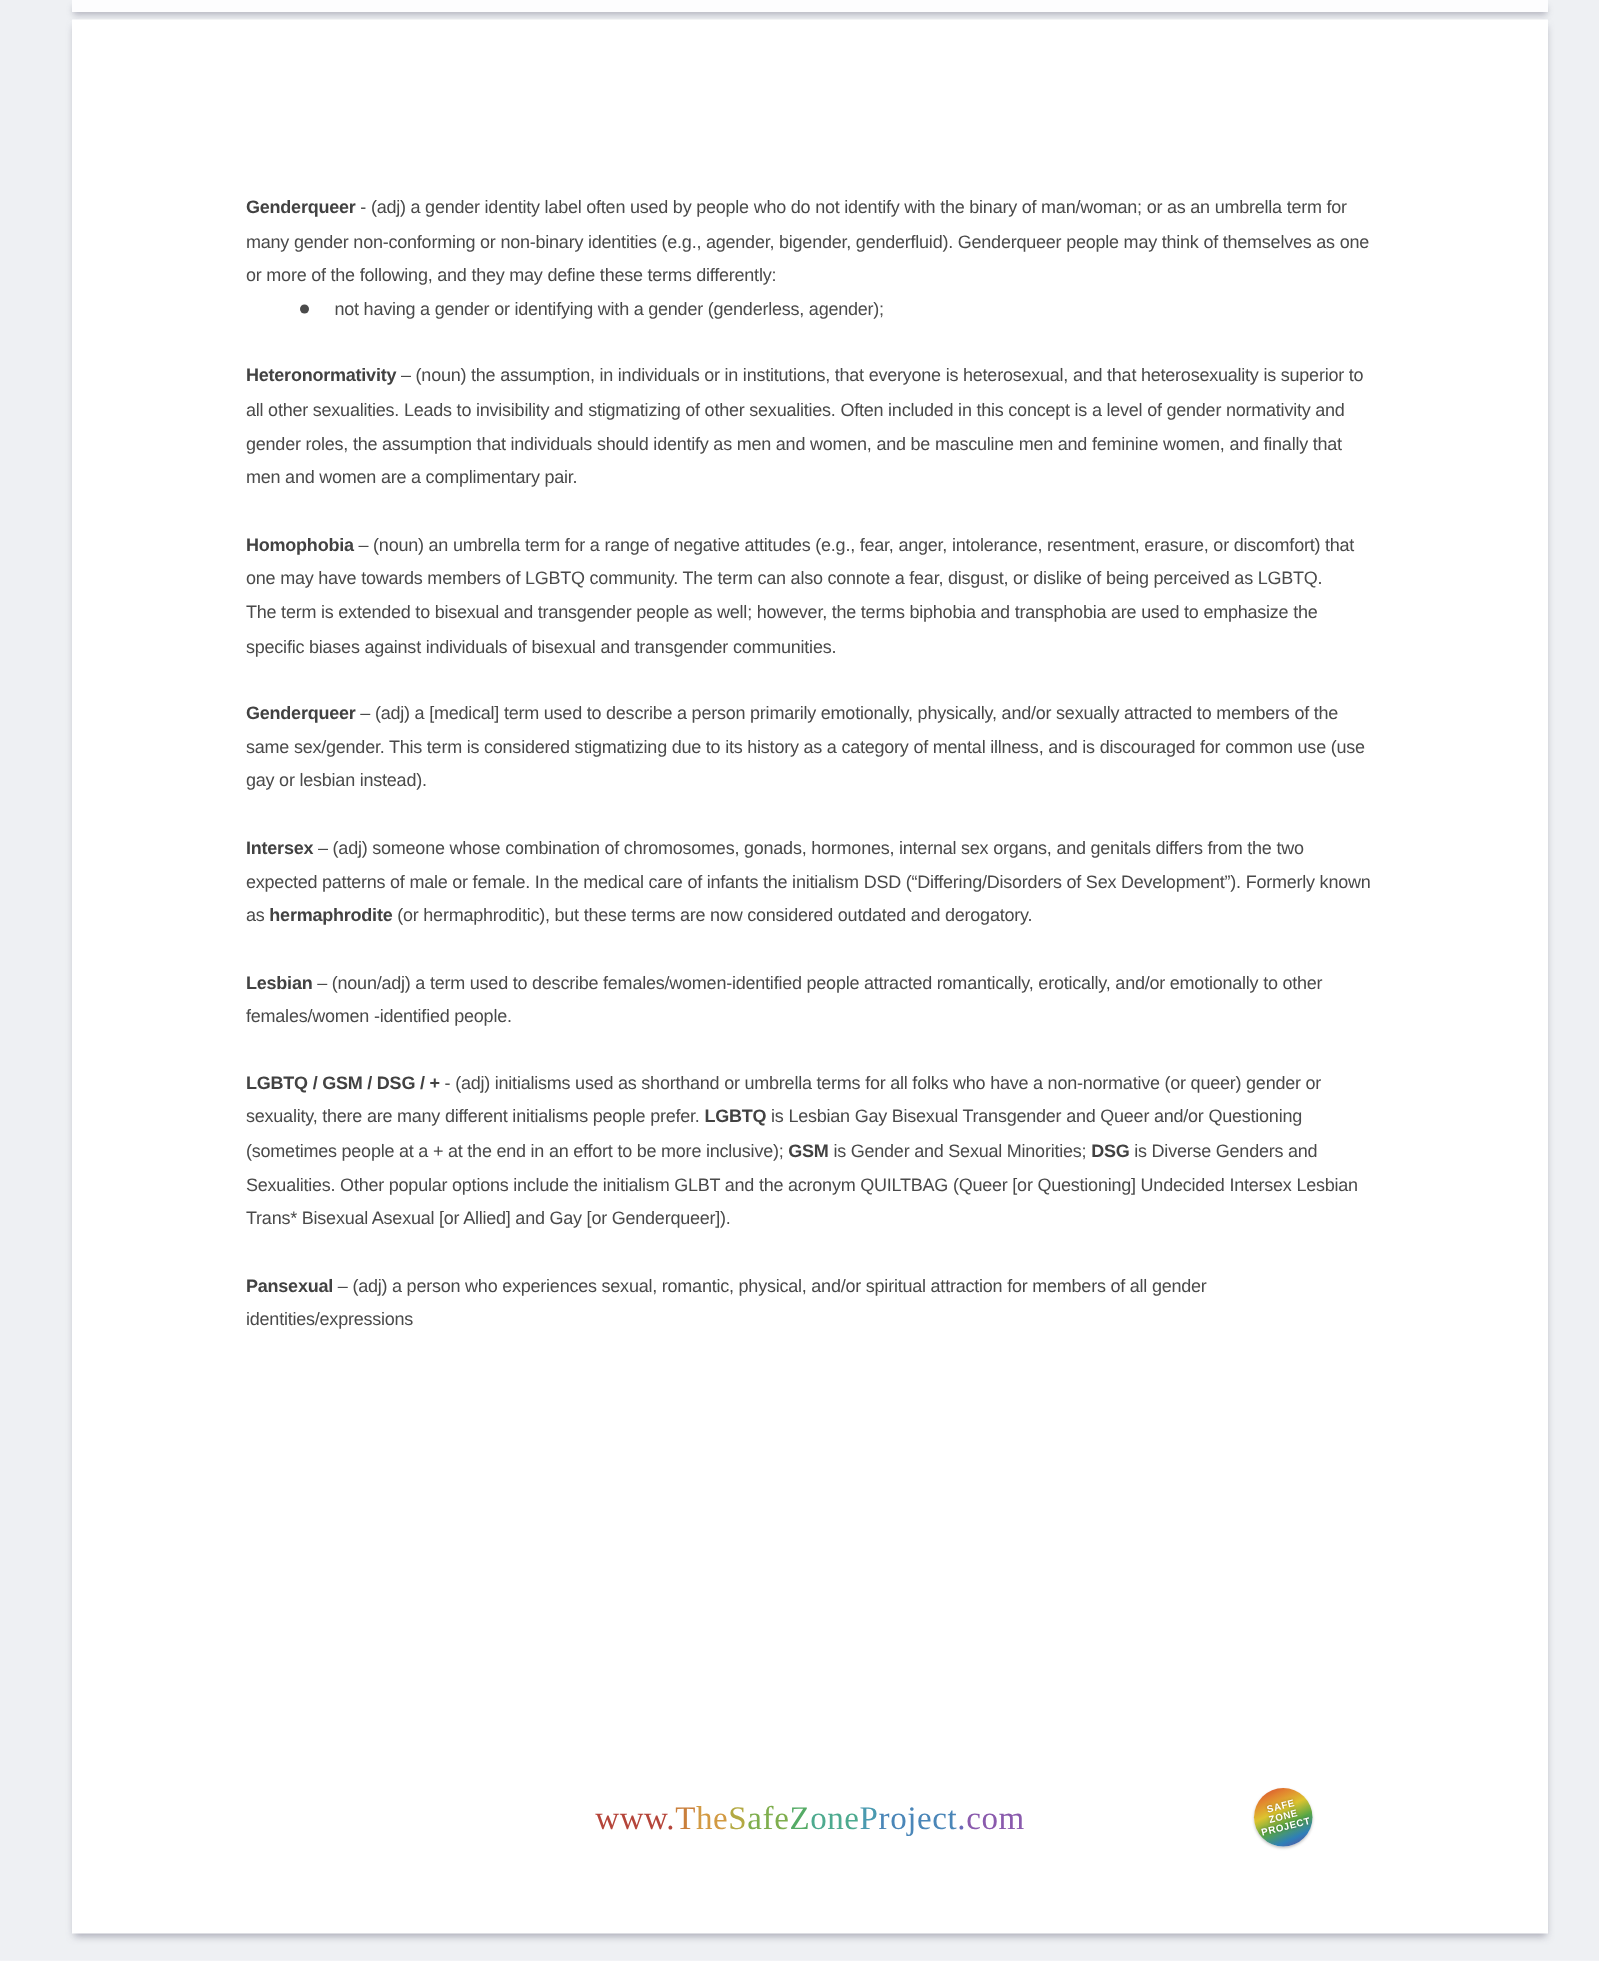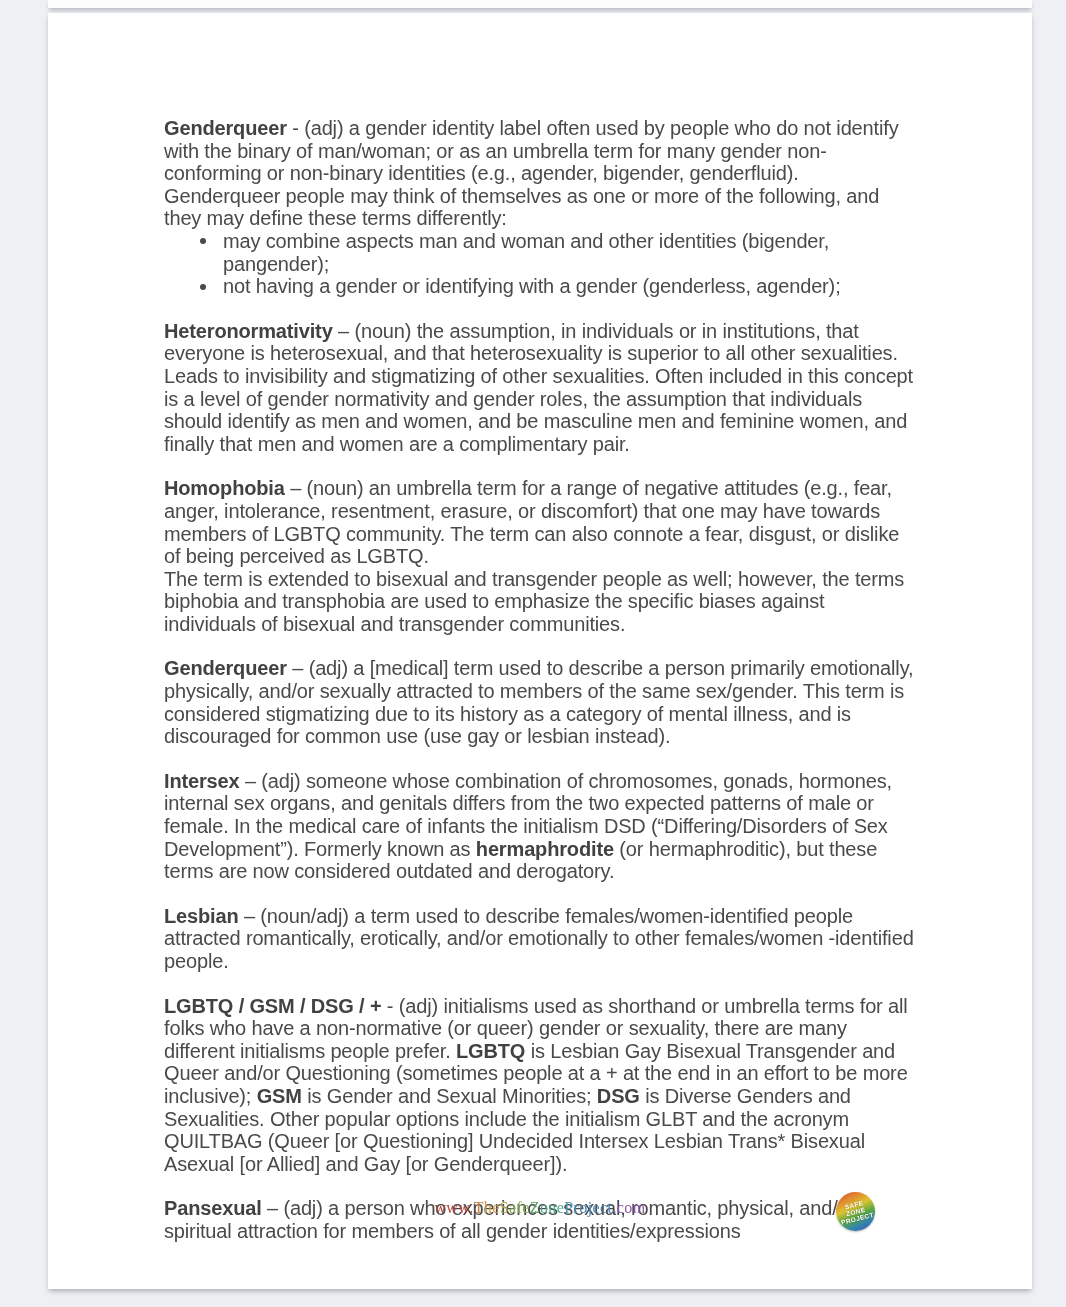--- a/index.html
+++ b/index.html
@@ -21,24 +21,24 @@
   }
 
   .page {
     position: absolute; left: 48px; top: 13px;
     width: 984px; height: 1276px;
     background: #ffffff;
     box-shadow: 0 3px 5px -1px rgba(110,110,130,0.55);
   }
 
   .content {
-    position: absolute; left: 116px; top: 104px;
+    position: absolute; left: 116px; top: 114px;
     width: 754px;
     color: #4a4a4a;
-    font-size: 20px;
+    font-size: 12px;
     line-height: 22.6px;
     letter-spacing: -0.15px;
   }
   p.def-para { margin: 0 0 22px 0; }
   p.def-para.has-bullets { margin-bottom: 0; }
   .b { font-weight: bold; color: #424242; }
   .i { }
 
   ul.def-bullets {
     margin: 0 0 22px 0;
@@ -51,21 +51,21 @@
     position: absolute; left: -23px; top: 8.5px;
     width: 6px; height: 6px; border-radius: 50%;
     background: #4a4a4a;
   }
 
   .footer-url {
     position: absolute; left: 0; top: 1186px;
     width: 100%;
     text-align: center;
     font-family: "Liberation Serif", serif;
-    font-size: 16px;
+    font-size: 22px;
     letter-spacing: 0.4px;
     cursor: pointer;
   }
 
   .logo-badge {
     position: absolute; left: 788px; top: 1179px;
     width: 39px; height: 39px;
     border-radius: 50%;
     display: flex; align-items: center; justify-content: center;
     box-shadow: 0 1px 2px rgba(0,0,0,0.25);
@@ -85,21 +85,20 @@
 </head>
 <body>
 
 <div class="viewport">
   <div class="prev-page-edge"></div>
 
   <div class="page">
     <div class="content">
         <p class="def-para has-bullets"><span class="b">Genderqueer</span><span> - (adj) a gender identity label often used by people who do not identify with the binary of man/woman; or as an umbrella term for many gender non-conforming or non-binary identities (e.g., agender, bigender, genderfluid). Genderqueer people may think of themselves as one or more of the following, and they may define these terms differently:</span></p>
         <ul class="def-bullets">
-          <li>may combine aspects man and woman and other identities (bigender, pangender);</li>
           <li>not having a gender or identifying with a gender (genderless, agender);</li>
         </ul>
         <p class="def-para"><span class="b">Heteronormativity</span><span> – (noun) the assumption, in individuals or in institutions, that everyone is heterosexual, and that heterosexuality is superior to all other sexualities. Leads to invisibility and stigmatizing of other sexualities. Often included in this concept is a level of gender normativity and gender roles, the assumption that individuals </span><span class="i">should</span><span> identify as men and women, and be masculine men and feminine women, and finally that men and women are a complimentary pair.</span></p>
         <p class="def-para"><span class="b">Homophobia</span><span> – (noun) an umbrella term for a range of negative attitudes (e.g., fear, anger, intolerance, resentment, erasure, or discomfort) that one may have towards members of LGBTQ community. The term can also connote a fear, disgust, or dislike of being perceived as LGBTQ.</span><br><span>The term is extended to bisexual and transgender people as well; however, the terms biphobia and transphobia are used to emphasize the specific biases against individuals of bisexual and transgender communities.</span></p>
         <p class="def-para"><span class="b">Genderqueer</span><span> – (adj) a [medical] term used to describe a person primarily emotionally, physically, and/or sexually attracted to members of the same sex/gender. This term is considered stigmatizing due to its history as a category of mental illness, and is discouraged for common use (use gay or lesbian instead).</span></p>
         <p class="def-para"><span class="b">Intersex</span><span> – (adj) someone whose combination of chromosomes, gonads, hormones, internal sex organs, and genitals differs from the two expected patterns of male or female. In the medical care of infants the initialism DSD (“Differing/Disorders of Sex Development”). Formerly known as </span><span class="b">hermaphrodite</span><span> (or hermaphroditic), but these terms are now considered outdated and derogatory.</span></p>
         <p class="def-para"><span class="b">Lesbian</span><span> – (noun/adj) a term used to describe females/women-identified people attracted romantically, erotically, and/or emotionally to other females/women -identified people.</span></p>
         <p class="def-para"><span class="b">LGBTQ / GSM / DSG / +</span><span> - (adj) initialisms used as shorthand or umbrella terms for all folks who have a non-normative (or queer) gender or sexuality, there are many different initialisms people prefer. </span><span class="b">LGBTQ</span><span> is Lesbian Gay Bisexual Transgender and Queer and/or Questioning (sometimes people at a + at the end in an effort to be more inclusive); </span><span class="b">GSM</span><span> is Gender and Sexual Minorities; </span><span class="b">DSG</span><span> is Diverse Genders and Sexualities. Other popular options include the initialism GLBT and the acronym QUILTBAG (Queer [or Questioning] Undecided Intersex Lesbian Trans* Bisexual Asexual [or Allied] and Gay [or Genderqueer]).</span></p>
         <p class="def-para"><span class="b">Pansexual</span><span> – (adj) a person who experiences sexual, romantic, physical, and/or spiritual attraction for members of all gender identities/expressions</span></p>
       </div>

